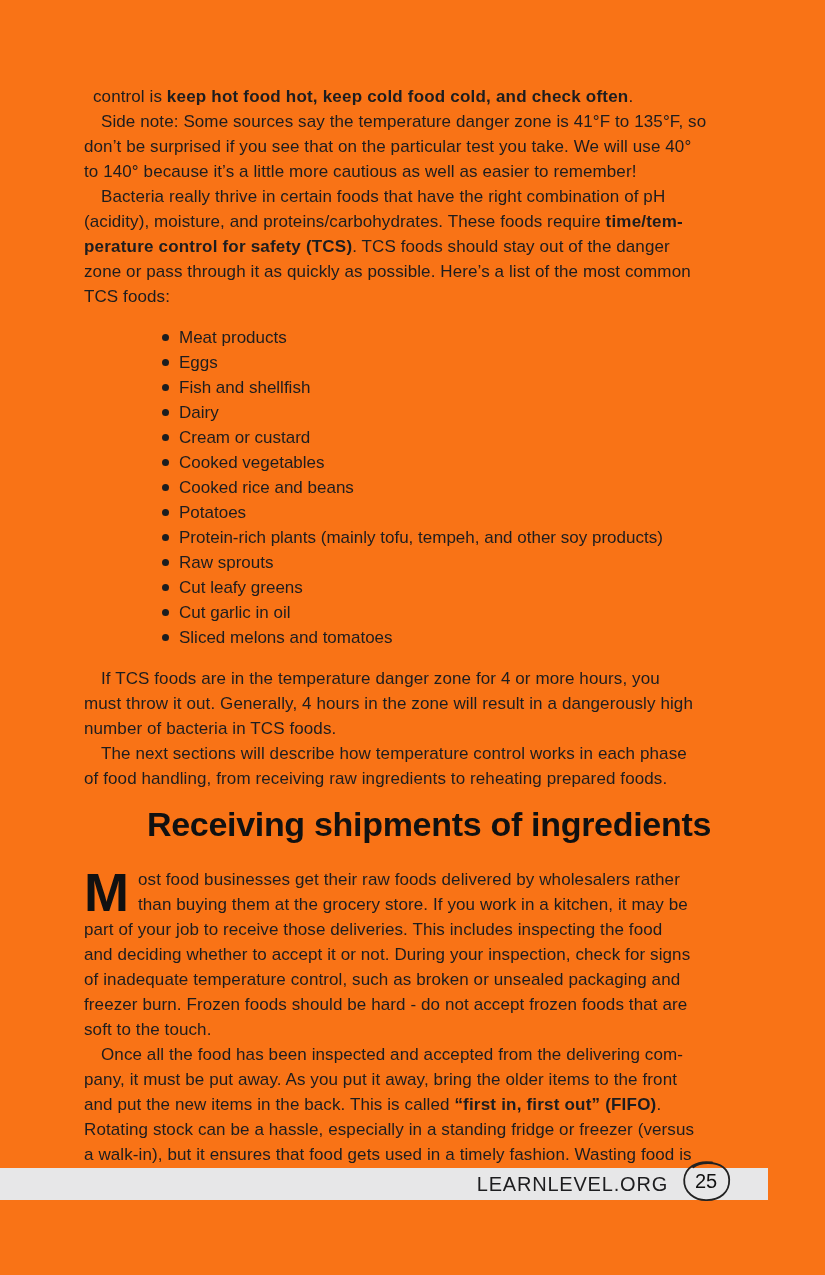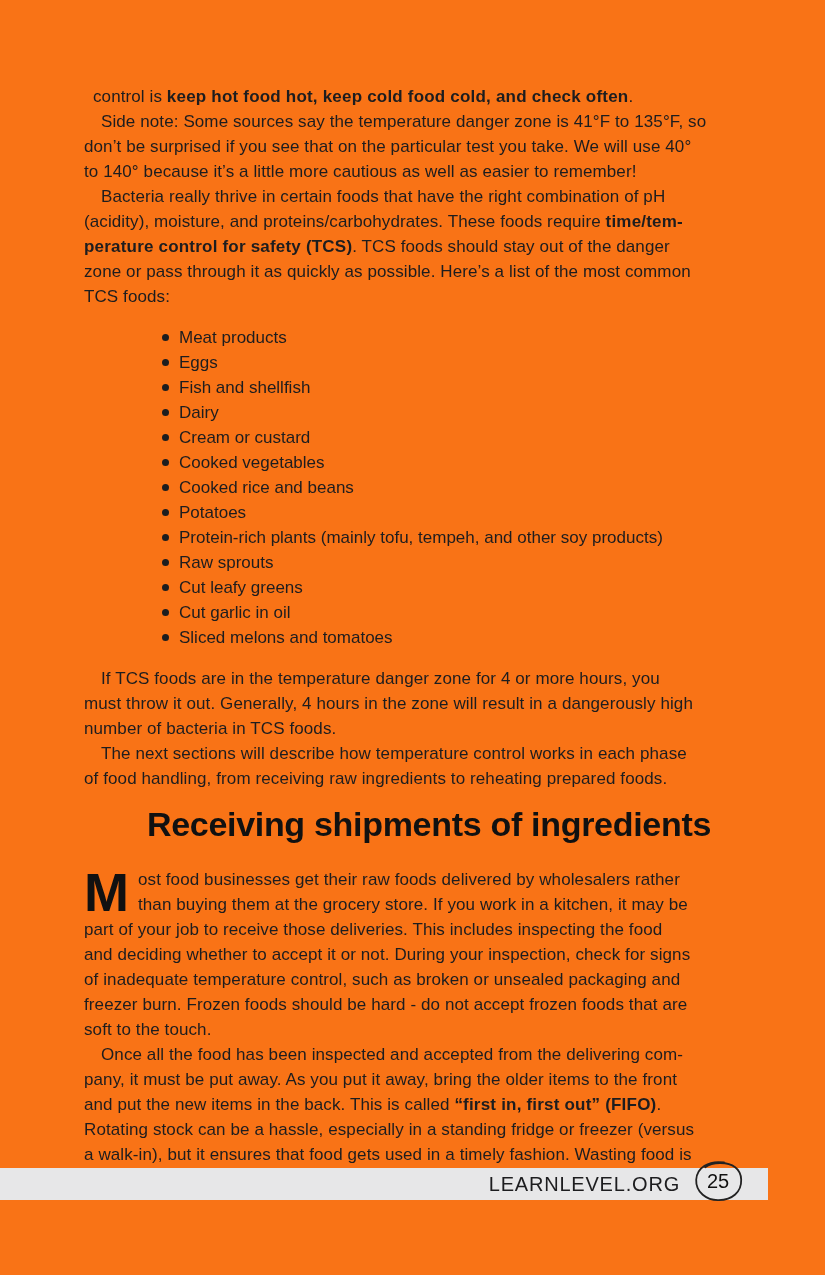--- a/index.html
+++ b/index.html
@@ -13,21 +13,21 @@
   .line.cont{padding-left:9px;}
   .b{font-weight:bold;letter-spacing:0.2px;}
   ul.tcs-list{margin:16px;padding:0;list-style:none;}
   ul.tcs-list li{position:relative;font-size:17px;line-height:25px;padding-left:79px;white-space:nowrap;}
   ul.tcs-list li::before{content:"";position:absolute;left:62px;top:9px;width:7px;height:7px;border-radius:50%;background:#1d1d1f;}
   h1.heading{margin:10px 0 20px 0;text-align:center;font-size:34px;line-height:46px;
              font-weight:bold;color:#111;letter-spacing:-0.3px;}
   .dropcap{float:left;font-weight:bold;font-size:54px;line-height:50px;height:50px;
            margin:0 9px 0 0;color:#111;}
   .footer-bar{position:absolute;left:0;top:1168px;width:768px;height:32px;background:#e7e7e8;
-              display:flex;align-items:center;justify-content:flex-end;box-sizing:border-box;padding-right:24px;}
+              display:flex;align-items:center;justify-content:flex-end;box-sizing:border-box;padding-right:36px;}
   .footer-site{font-size:20px;letter-spacing:0.8px;color:#1d1d1f;margin-right:12px;}
   .page-num-wrap{position:relative;width:52px;height:38px;flex:0 0 auto;}
   .page-num-wrap svg{position:absolute;left:0;top:-6px;overflow:visible;}
   .page-num{position:absolute;left:0;top:0;width:52px;height:32px;display:flex;
             align-items:center;justify-content:center;font-size:20px;color:#111;}
 </style>
 </head>
 <body>
 
 <div class="page">

